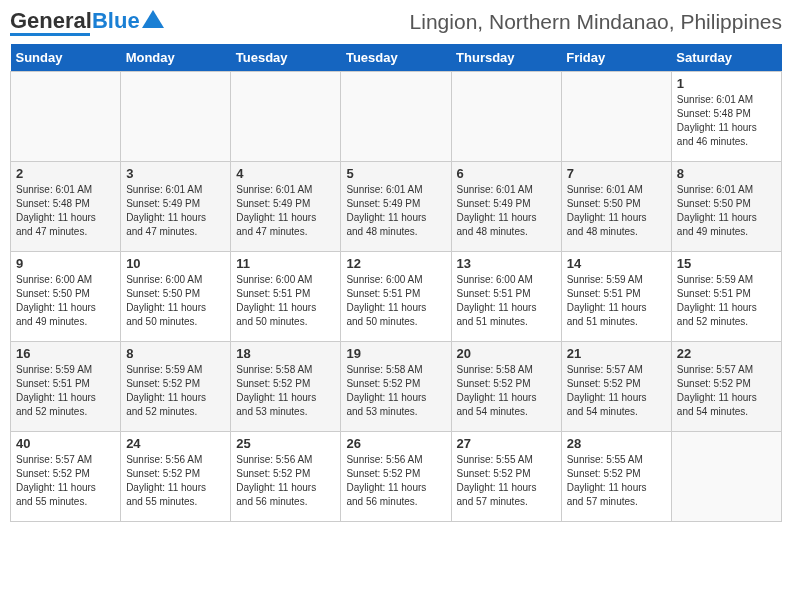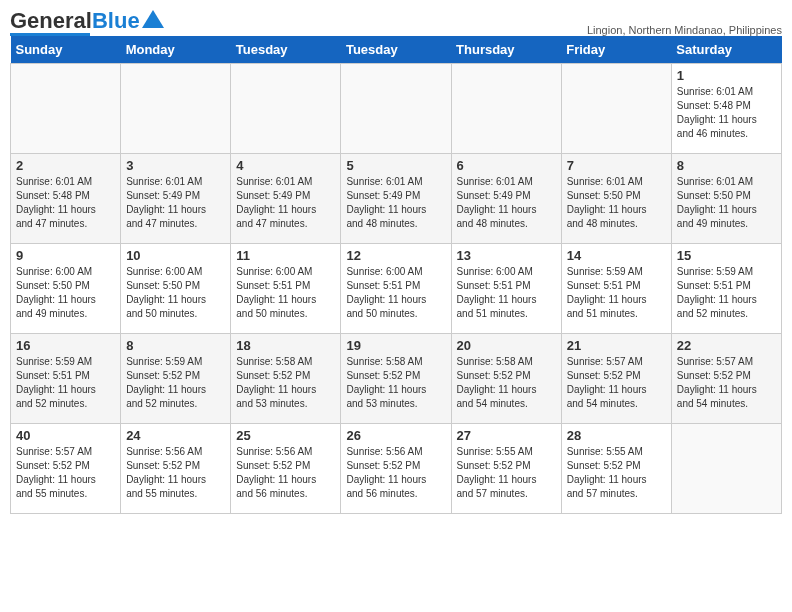--- a/index.html
+++ b/index.html
@@ -6,22 +6,22 @@
     body {
       font-family: Arial, sans-serif;
       background: #fff;
       width: 792px;
       min-height: 612px;
       padding: 10px;
     }
     .header {
       display: flex;
       justify-content: space-between;
-      align-items: flex-end;
-      margin-bottom: 0;
+      align-items: flex-start;
+      margin-bottom: 8px;
     }
     .logo {
       display: flex;
       flex-direction: column;
       align-items: flex-start;
     }
     .logo-text {
       font-size: 22px;
       font-weight: bold;
       color: #333;
@@ -32,21 +32,21 @@
     }
     .title-block {
       text-align: right;
     }
     .month-year {
       font-size: 36px;
       font-weight: bold;
       color: #333;
     }
     .location {
-      font-size: 11px;
+      font-size: 21px;
       color: #555;
     }
     table {
       width: 100%;
       border-collapse: collapse;
       table-layout: fixed;
     }
     thead th {
       background: #1565C0;
       color: #fff;

